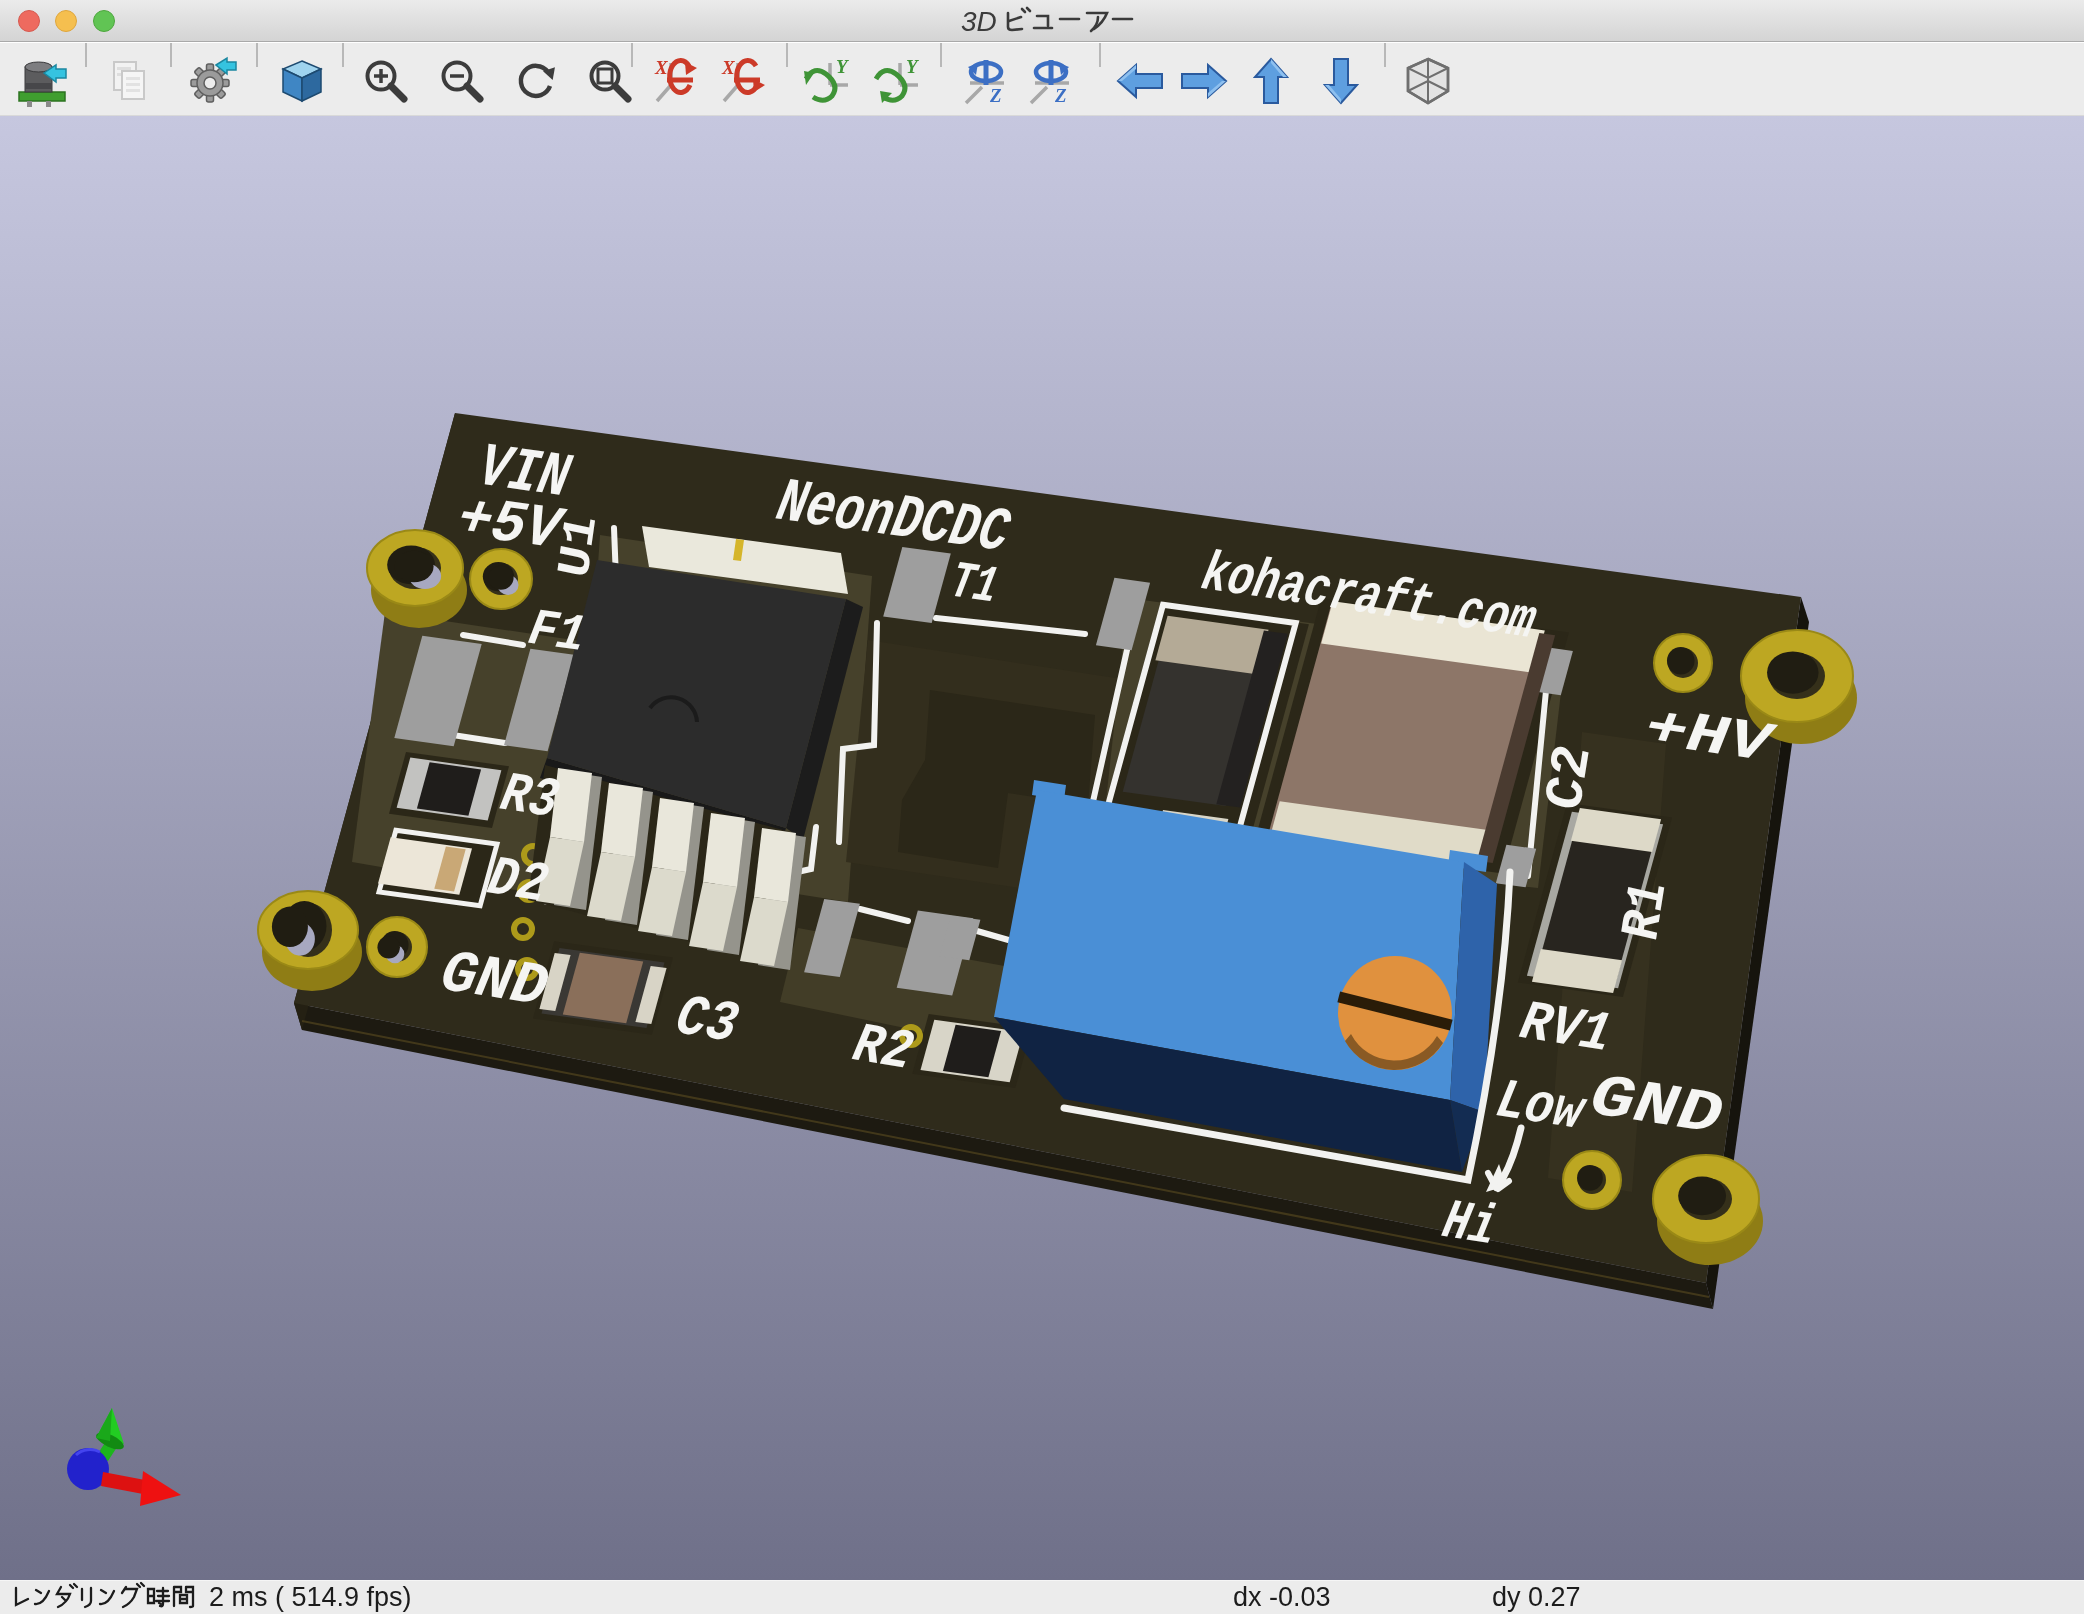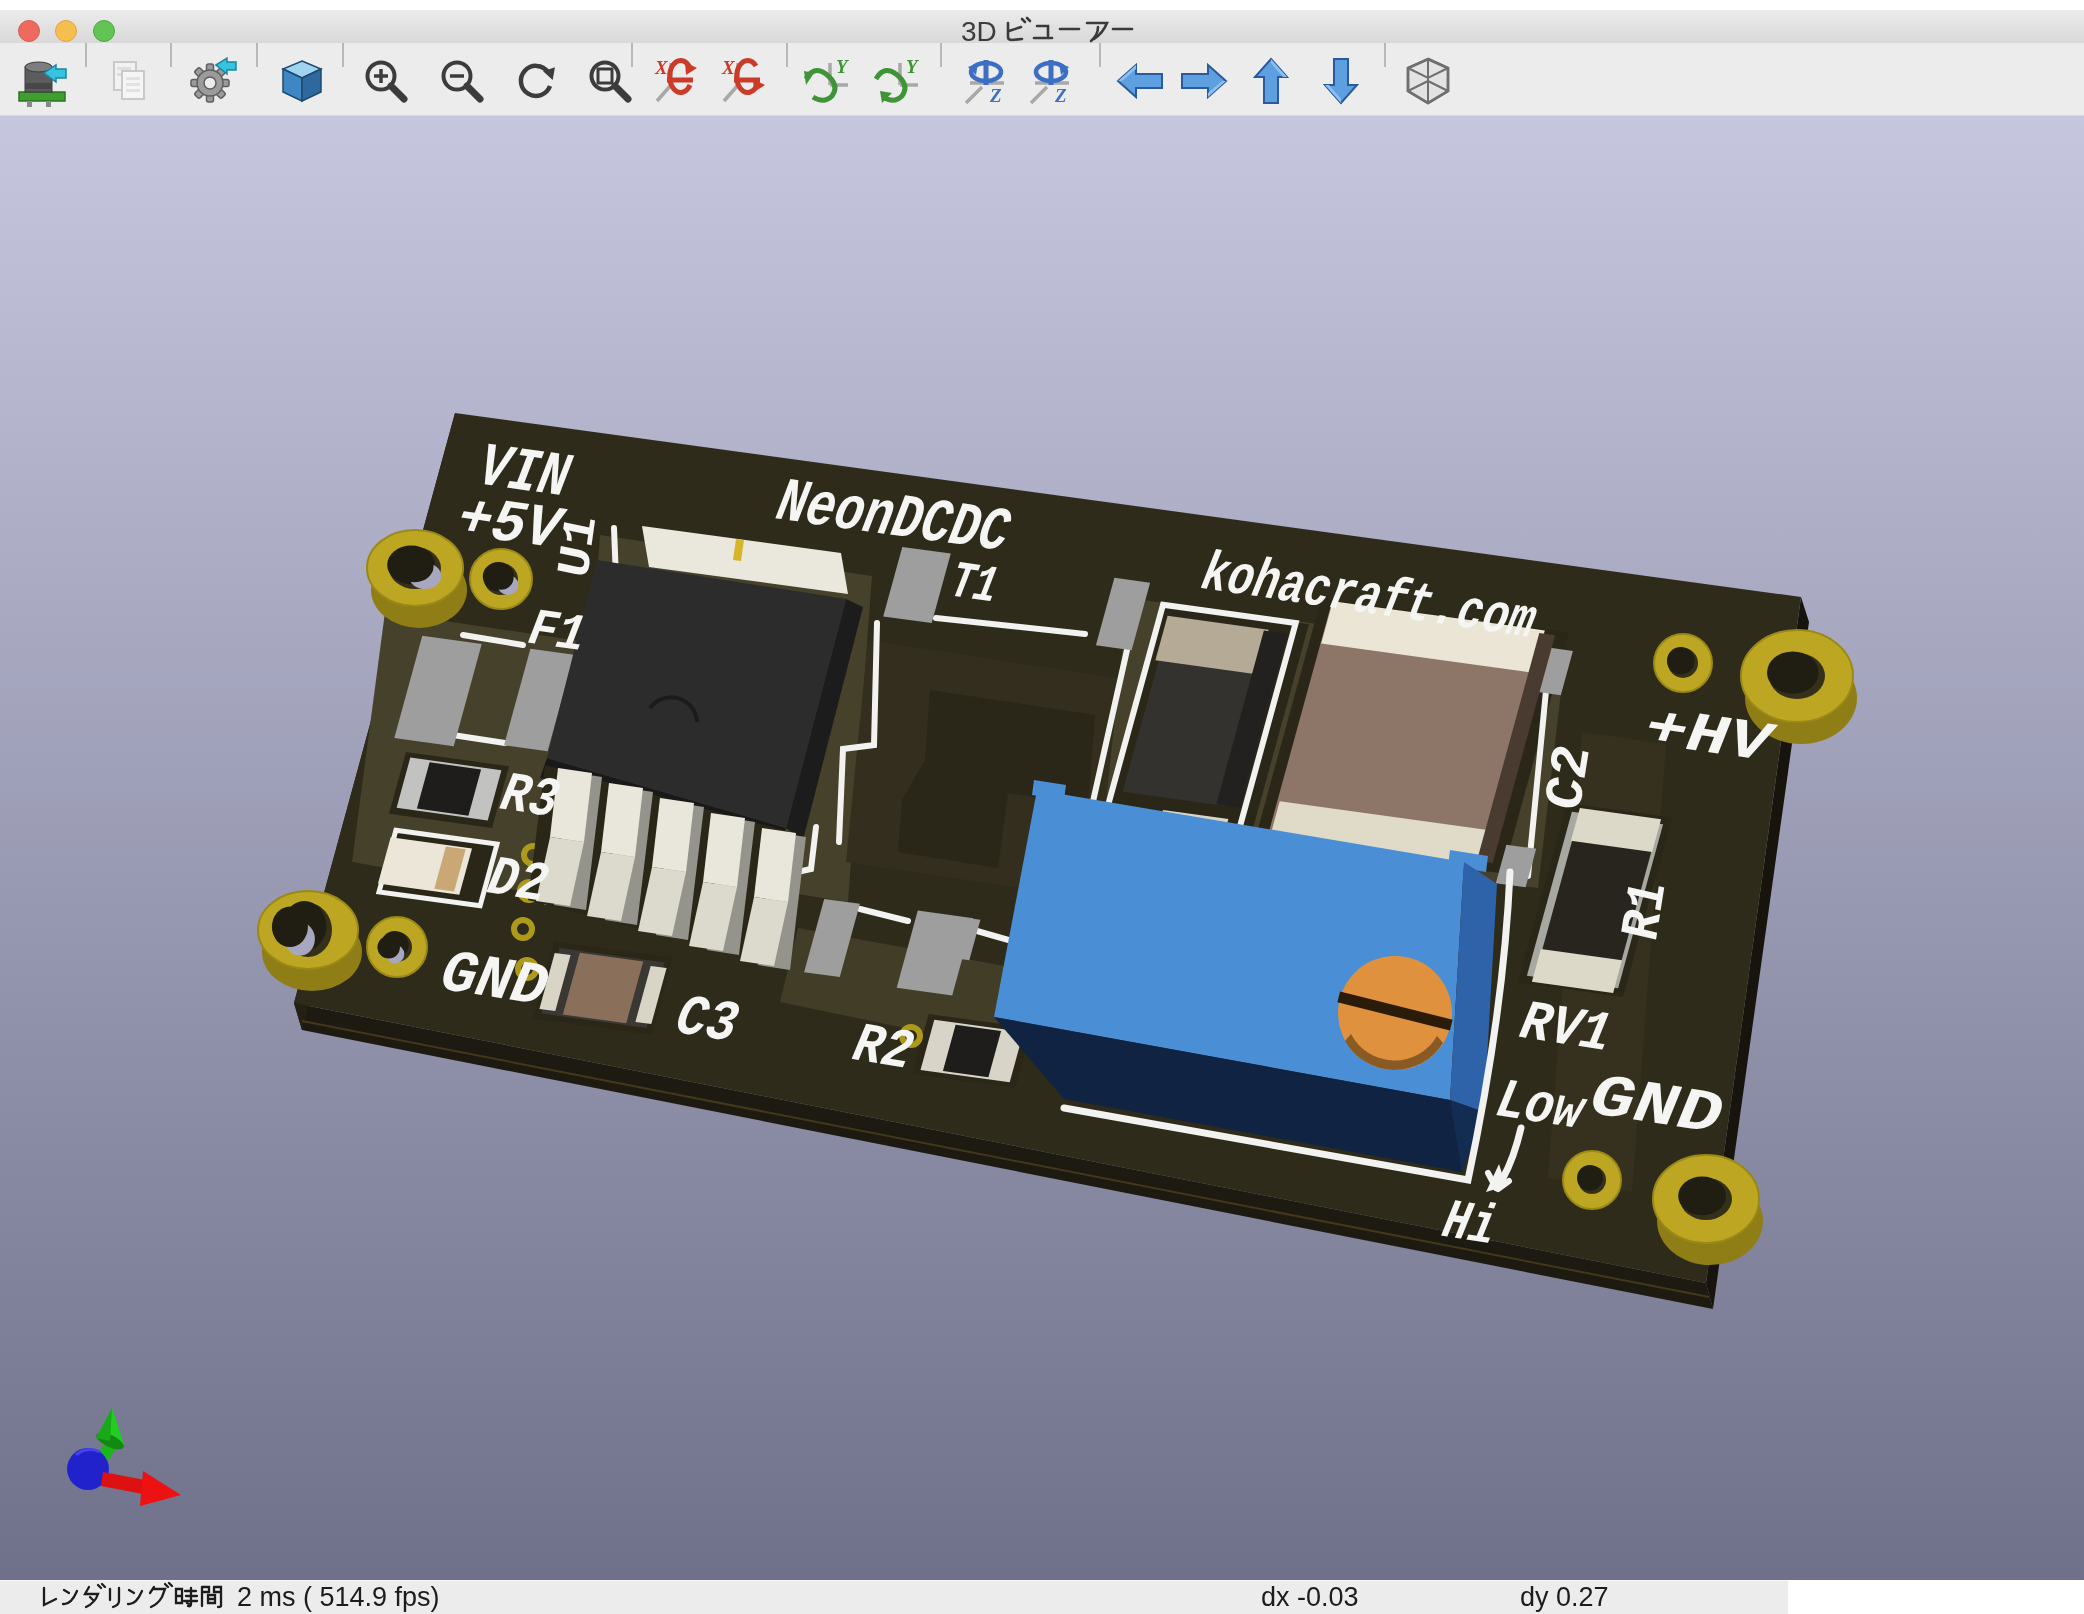--- a/index.html
+++ b/index.html
@@ -1,19 +1,19 @@
 <!DOCTYPE html>
 <html><head><meta charset="utf-8"><style>
 html,body{margin:0;padding:0;width:2084px;height:1614px;overflow:hidden;background:#fff;
 font-family:"Liberation Sans",sans-serif;}
-#tbar{position:absolute;left:0;top:10px;width:2084px;height:42px;
-background:linear-gradient(#ebebeb,#d4d4d4);border-bottom:1px solid #a9a9a9;box-sizing:border-box;}
+#tbar{position:absolute;left:0;top:0;width:2084px;height:42px;
+background:linear-gradient(#ebebeb,#d4d4d4);border-bottom:1px solid #a9a9a9;box-sizing:border-box;font-style:italic;}
 #tool{position:absolute;left:0;top:43px;width:2084px;height:73px;background:#ececec;}
 #view{position:absolute;left:0;top:116px;}
-#sbar{position:absolute;left:0;top:1580px;width:1788px;height:34px;background:#ececec;border-top:1px solid #f6f6f6;box-sizing:border-box;padding-left:28px;}
+#sbar{position:absolute;left:0;top:1580px;width:2084px;height:34px;background:#ececec;border-top:1px solid #f6f6f6;box-sizing:border-box;}
 </style></head><body>
 <div id="tbar"><svg width="2084" height="42">
 <circle cx="29" cy="21" r="10.5" fill="#ee6a5f" stroke="#d65a50" stroke-width="1"></circle>
 <circle cx="66" cy="21" r="10.5" fill="#f5bf4f" stroke="#dfa63c" stroke-width="1"></circle>
 <circle cx="104" cy="21" r="10.5" fill="#61c454" stroke="#4ea73e" stroke-width="1"></circle>
 <text x="961" y="31" font-size="28" fill="#3c3c3c">3D</text>
 <path d="M1008 13 L1008 27 Q1008 30 1012 30 L1022 29" stroke="#3a3a3a" stroke-width="2.6" fill="none" stroke-linecap="round"></path>
       <path d="M1009 21 L1021 17" stroke="#3a3a3a" stroke-width="2.6" fill="none" stroke-linecap="round"></path>
       <path d="M1022 9 L1025 12 M1027 8 L1030 11" stroke="#3a3a3a" stroke-width="2.6" fill="none" stroke-linecap="round"></path>
       <path d="M1037 16 L1048 16 L1048 26" stroke="#3a3a3a" stroke-width="2.6" fill="none" stroke-linecap="round"></path>

